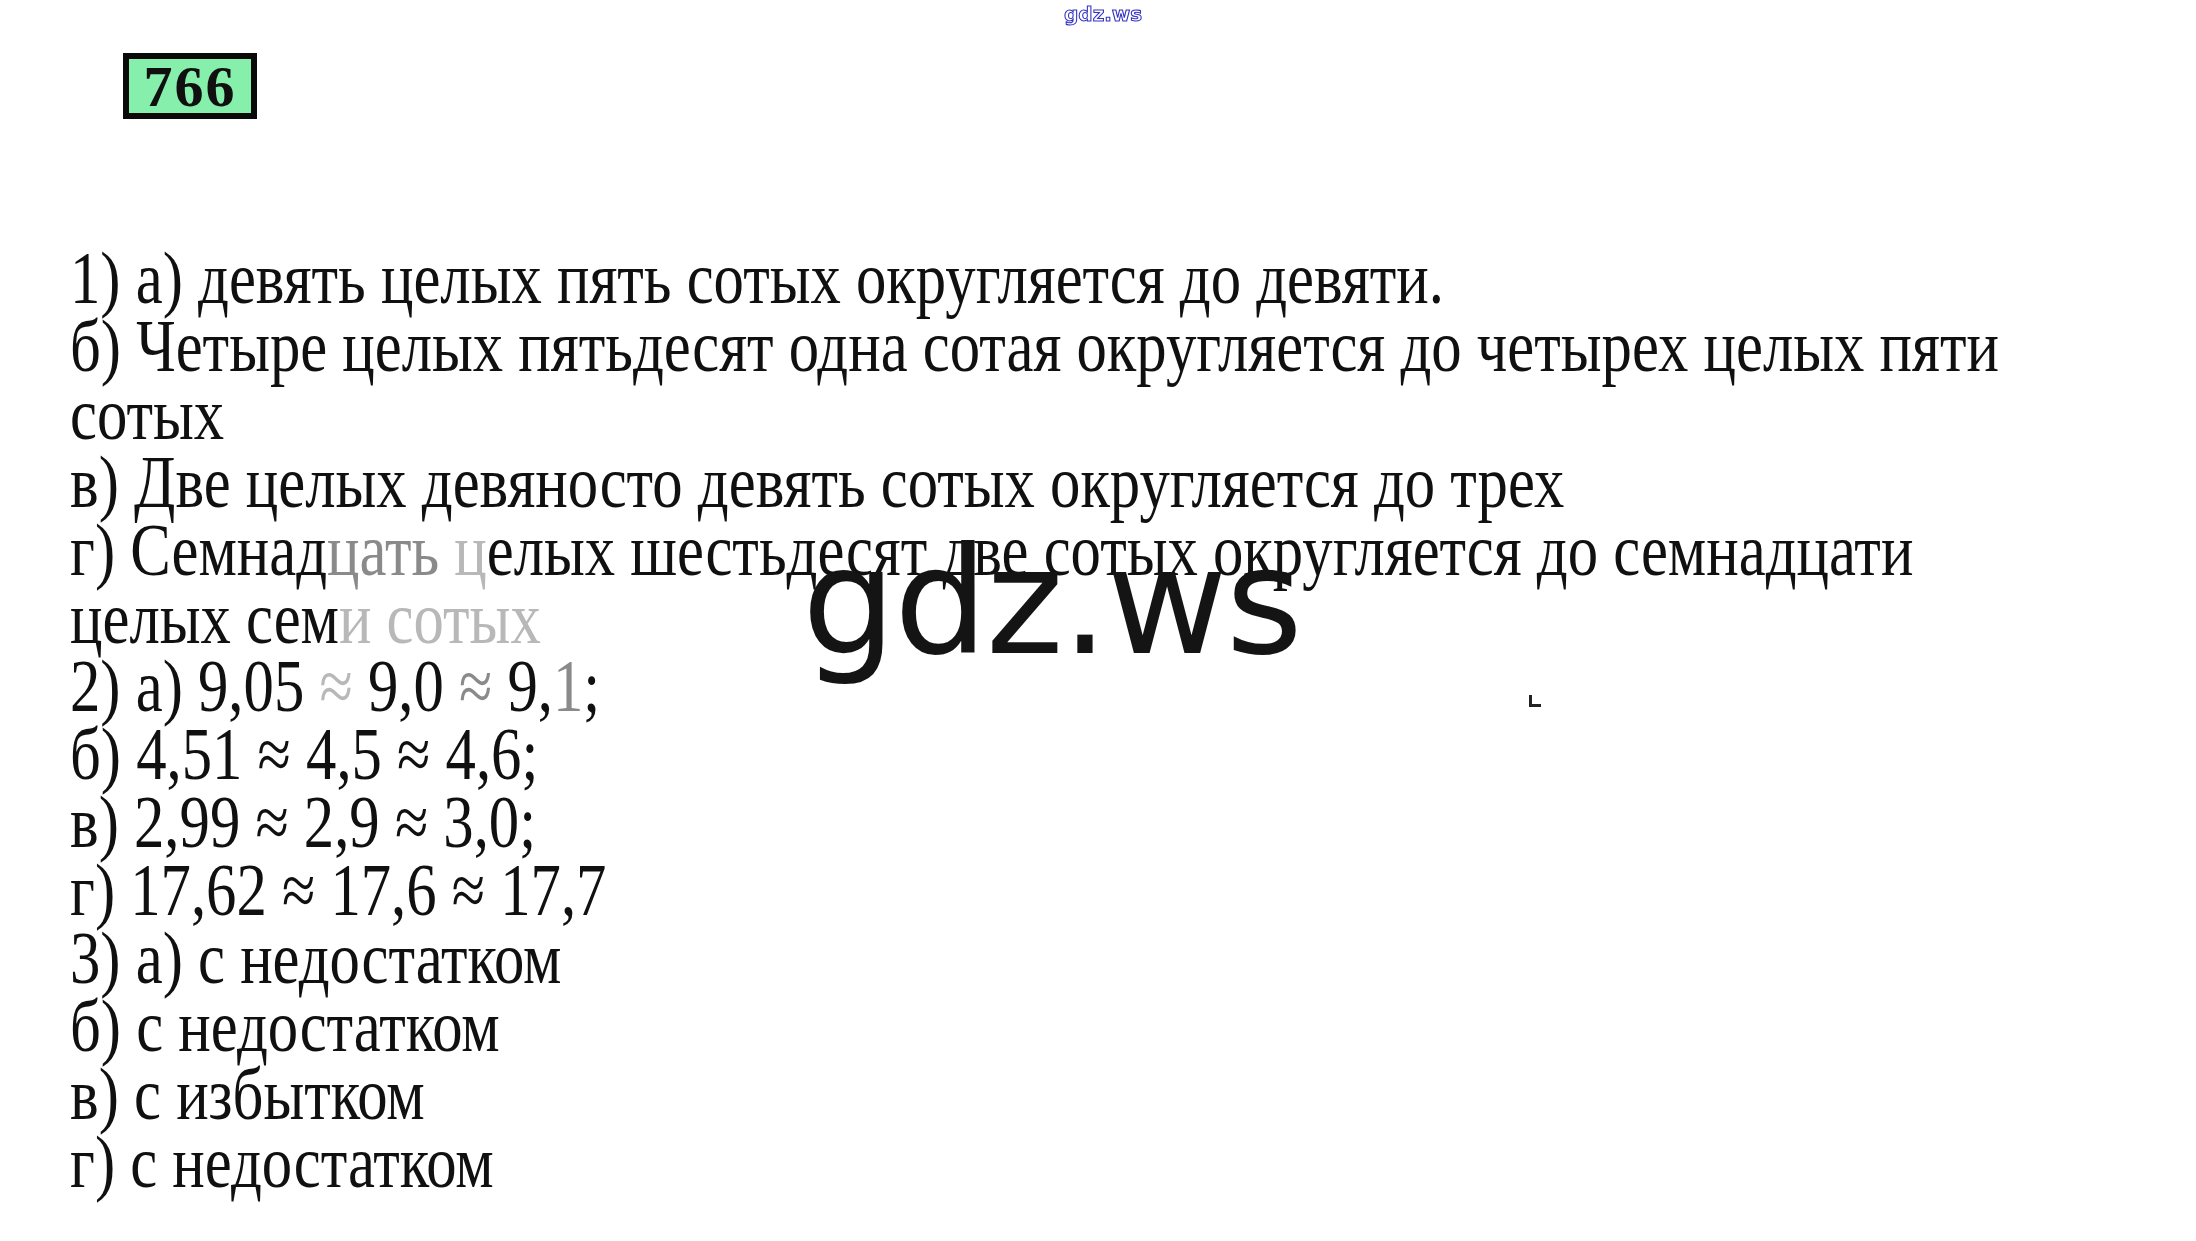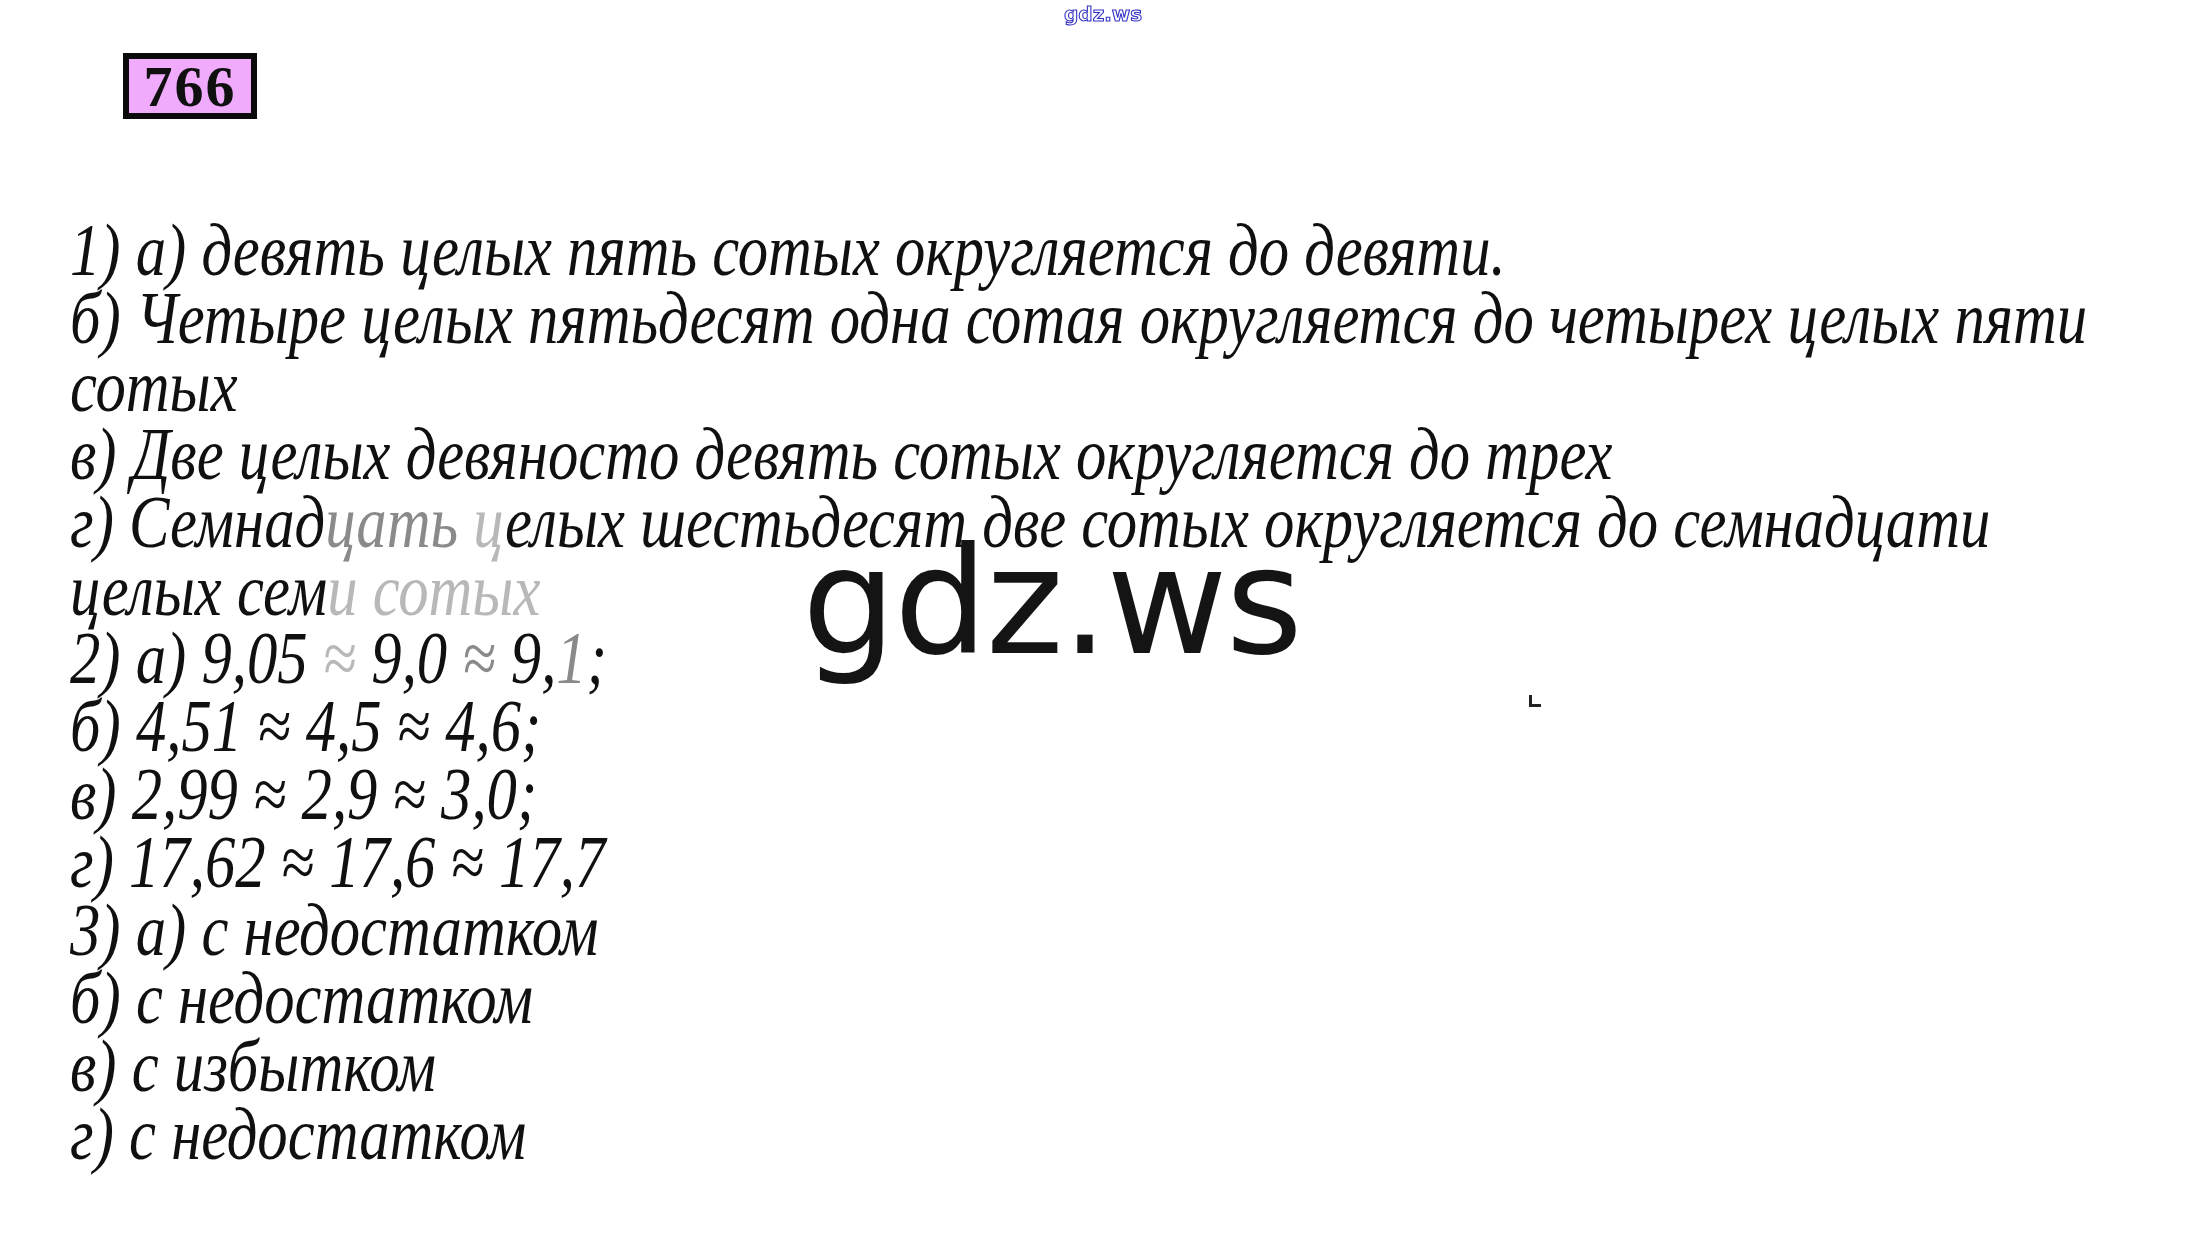--- a/index.html
+++ b/index.html
@@ -44,37 +44,36 @@
     line-height:1;
   }
 
   
   .badge{
     position:absolute;
     left:123px;top:53px;
     width:122px;height:54px;
     border:6px solid var(--c-badge);
     display:flex;align-items:center;justify-content:center;
-    background:#f0abfc;
+    background:#86efac;
   }
   .badge-num{
     font-size:58px;
     font-weight:bold;
     color:var(--c-text);
     letter-spacing:2px;
     line-height:1;
     padding-top:2px;
   }
 
   
   .answers{
     position:absolute;
-    left:70px;top:216px;
+    left:70px;top:244px;
     width:2080px;
-    font-style:italic;
   }
   .line{
     height:68px;
     line-height:68px;
     font-size:74px;
     white-space:pre;
     transform:scaleX(0.82);
     transform-origin:left top;
     color:var(--c-text);
   }

